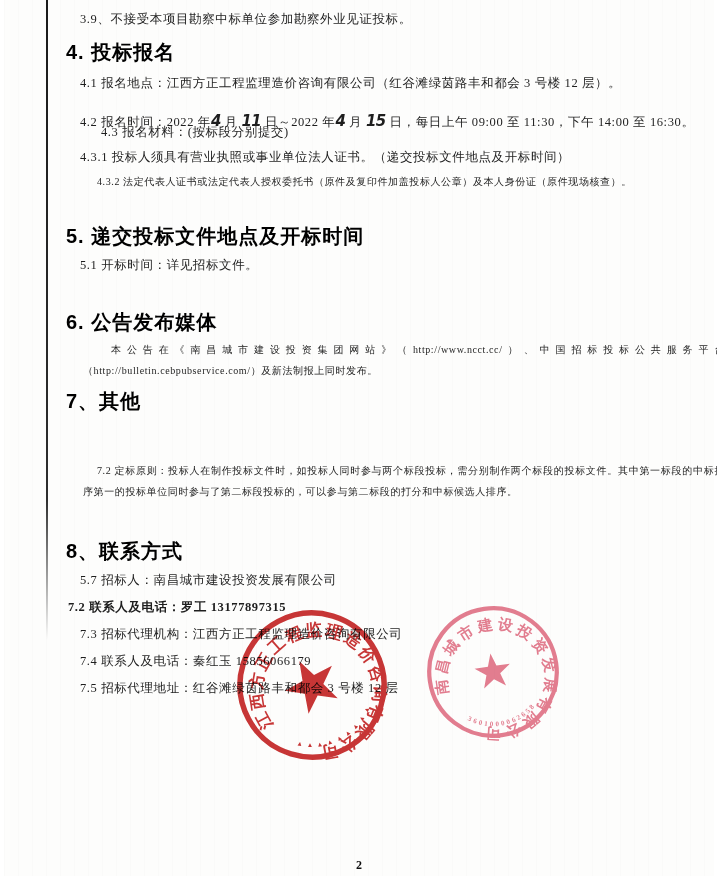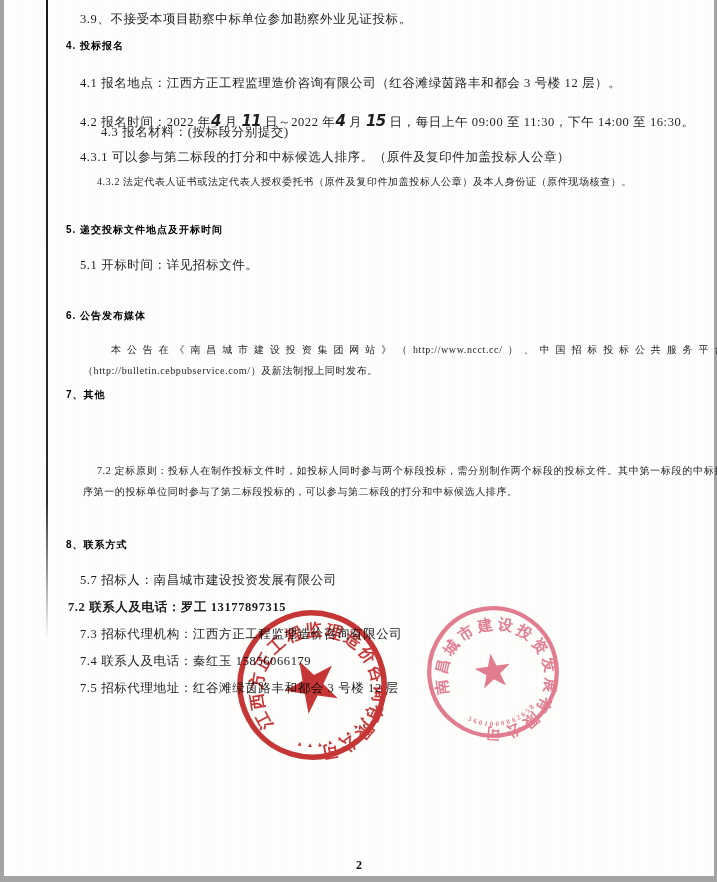--- a/index.html
+++ b/index.html
@@ -1,26 +1,26 @@
 <!DOCTYPE html>
 <html><head>
 <meta charset="utf-8">
 <style>
   html,body{margin:0;padding:0;}
   body{background:#d9d9d7;font-family:"Liberation Serif", serif;}
-  .scan{position:relative;width:717px;height:882px;background:#a3a3a3;overflow:hidden;}
+  .scan{position:relative;width:717px;height:882px;background:#ffffff;overflow:hidden;}
   .page{position:absolute;left:4px;top:0;width:710px;height:876px;background:#fdfdfc;
         background-image:repeating-linear-gradient(to right, rgba(0,0,0,0.012) 0 1px, transparent 1px 14px);}
   .fold-line{position:absolute;left:42px;top:0;width:2px;height:640px;
         background:linear-gradient(to bottom,#1b1b1b 0%,#2e2e2e 78%,rgba(70,70,70,0) 100%);}
   .ln{position:absolute;font-size:12.5px;color:#1e1e1e;letter-spacing:0.6px;white-space:nowrap;}
   .para{position:absolute;font-size:10px;color:#1e1e1e;letter-spacing:0.6px;line-height:21px;
         width:642px;text-align:justify;margin-left:17px;}
   .hd{position:absolute;font-family:"Liberation Sans", sans-serif;font-weight:bold;
-      font-size:10px;color:#000;letter-spacing:1px;white-space:nowrap;}
+      font-size:20px;color:#000;letter-spacing:1px;white-space:nowrap;}
   .hw{font-family:"DejaVu Sans", sans-serif;font-style:italic;font-size:15px;
       letter-spacing:-0.5px;font-weight:bold;}
   .pagenum{position:absolute;left:0;right:0;top:858px;text-align:center;
       font-size:12px;font-weight:bold;color:#111;}
   .seal{position:absolute;mix-blend-mode:multiply;opacity:0.9;}
   .seal svg{display:block;}
   
   .l-39  {top:11px;  left:76px;}
   .h-4   {top:39px;  left:62px;}
   .l-41  {top:75px;  left:76px;text-align:center;}
@@ -54,21 +54,21 @@
 
     <div class="ln l-39">3.9、不接受本项目勘察中标单位参加勘察外业见证投标。</div>
     <div class="hd h-4">4. 投标报名</div>
     <div class="ln l-41">4.1 报名地点：江西方正工程监理造价咨询有限公司（红谷滩绿茵路丰和都会 3 号楼 12 层）。</div>
 
     <div class="ln l-42">
       <span>4.2 报名时间：2022 年</span><span class="hw">4</span><span> 月 </span><span class="hw">11</span><span> 日～2022 年</span><span class="hw">4</span><span> 月 </span><span class="hw">15</span><span> 日，每日上午 09:00 至 11:30，下午 14:00 至 16:30。</span>
     </div>
 
     <div class="ln l-43">4.3  报名材料：(按标段分别提交)</div>
-    <div class="ln l-431">4.3.1 可以参与第二标段的打分和中标候选人排序。（原件及复印件加盖投标人公章）</div>
+    <div class="ln l-431">4.3.1 投标人须具有营业执照或事业单位法人证书。（递交投标文件地点及开标时间）</div>
     <div class="para p-432">4.3.2 法定代表人证书或法定代表人授权委托书（原件及复印件加盖投标人公章）及本人身份证（原件现场核查）。</div>
 
     <div class="hd h-5">5. 递交投标文件地点及开标时间</div>
     <div class="ln l-51">5.1 开标时间：详见招标文件。</div>
 
     <div class="hd h-6">6. 公告发布媒体</div>
     <div class="para p-6">本公告在《南昌城市建设投资集团网站》（http://www.ncct.cc/）、中国招标投标公共服务平台（http://bulletin.cebpubservice.com/）及新法制报上同时发布。</div>
 
     <div class="hd h-7">7、其他</div>
     <div class="para p-72">7.2 定标原则：投标人在制作投标文件时，如投标人同时参与两个标段投标，需分别制作两个标段的投标文件。其中第一标段的中标排序第一的投标单位同时参与了第二标段投标的，可以参与第二标段的打分和中标候选人排序。</div>

